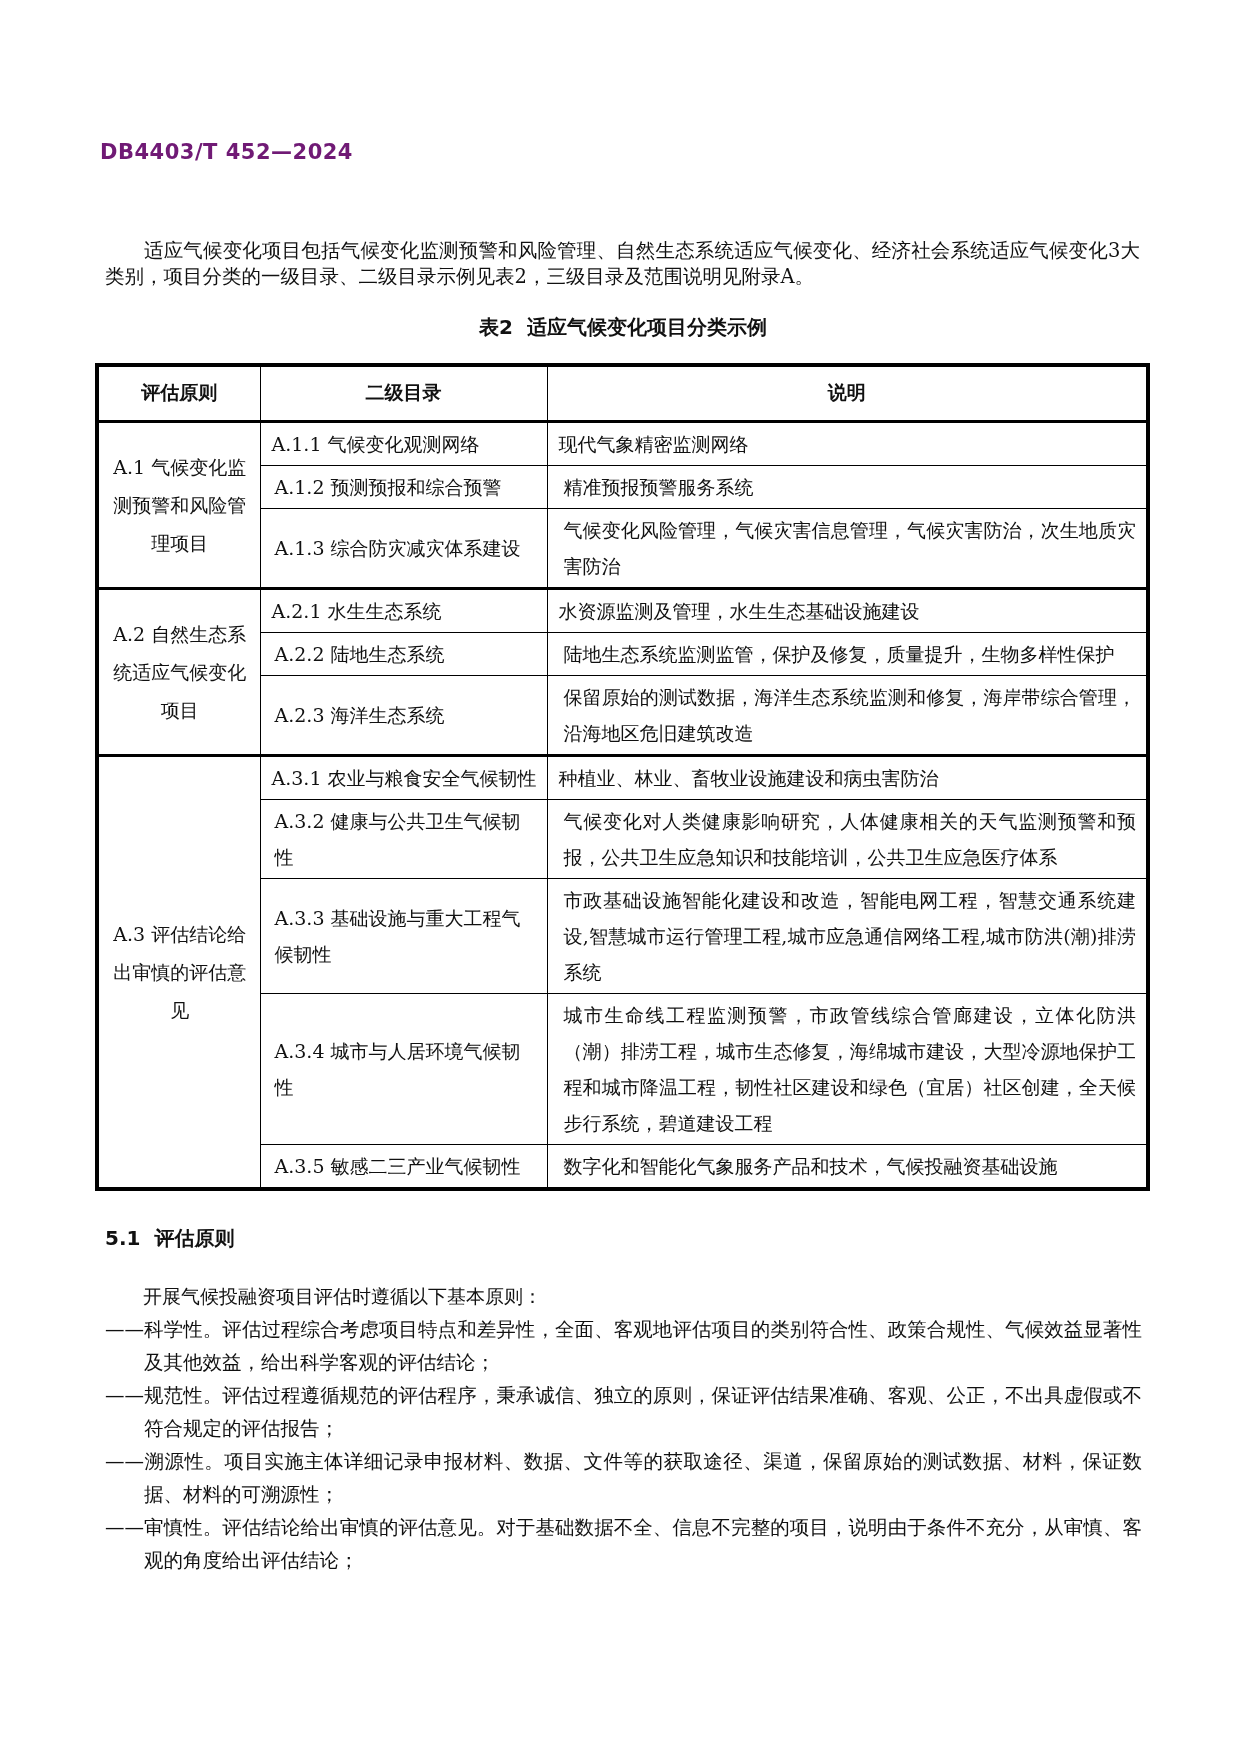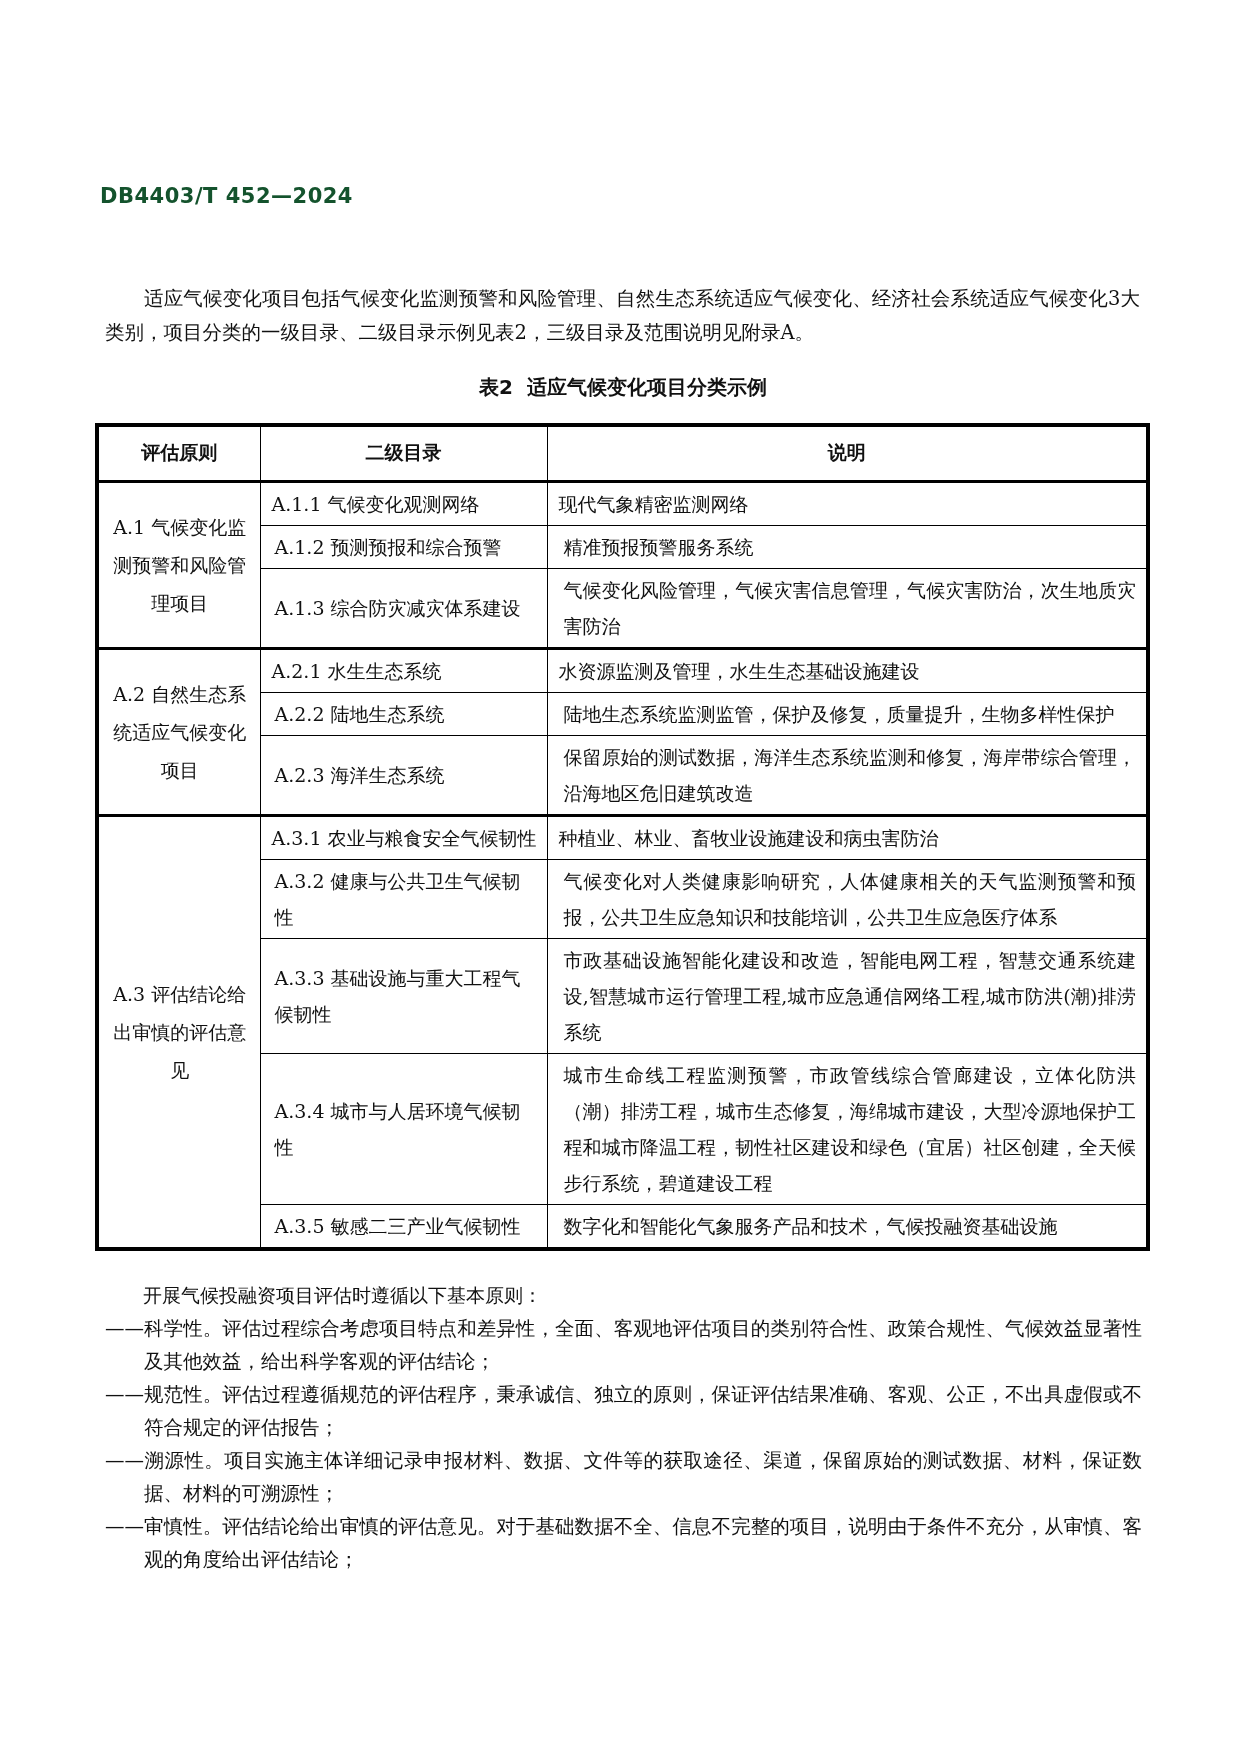--- a/index.html
+++ b/index.html
@@ -12,27 +12,26 @@
     color: #111;
     font-family: "DejaVu Serif", "Liberation Serif", serif;
     padding: 140px 95px 0 100px;
     overflow: hidden;
   }
   .doc-code {
     font-family: "DejaVu Sans", "Liberation Sans", sans-serif;
     font-weight: 600;
     font-size: 21px;
     letter-spacing: 0.5px;
-    color: #14532d;
-    margin-top: 44px;
+    color: #701a75;
   }
   .intro {
     margin: 74px 0 8px 5px;
     font-size: 19.5px;
-    line-height: 34px;
+    line-height: 26px;
     text-indent: 2em;
     text-align: justify;
     width: 1035px;
   }
   .tbl-caption {
     margin-top: 24px;
     text-align: center;
     font-family: "DejaVu Sans", "Liberation Sans", sans-serif;
     font-weight: bold;
     font-size: 20px;
@@ -181,20 +180,23 @@
         <td class="desc">城市生命线工程监测预警，市政管线综合管廊建设，立体化防洪（潮）排涝工程，城市生态修复，海绵城市建设，大型冷源地保护工程和城市降温工程，韧性社区建设和绿色（宜居）社区创建，全天候步行系统，碧道建设工程</td>
       </tr>
       <tr>
         <td class="lvl2">A.3.5 敏感二三产业气候韧性</td>
         <td class="desc">数字化和智能化气象服务产品和技术，气候投融资基础设施</td>
       </tr>
     </tbody>
   </table>
 
 
+  <div class="h-sub">
+    <span class="h-num">5.1</span><span>评估原则</span>
+  </div>
 
   <p class="lead">开展气候投融资项目评估时遵循以下基本原则：</p>
 
   <div class="principles">
     <p>——科学性。评估过程综合考虑项目特点和差异性，全面、客观地评估项目的类别符合性、政策合规性、气候效益显著性及其他效益，给出科学客观的评估结论；</p>
     <p>——规范性。评估过程遵循规范的评估程序，秉承诚信、独立的原则，保证评估结果准确、客观、公正，不出具虚假或不符合规定的评估报告；</p>
     <p>——溯源性。项目实施主体详细记录申报材料、数据、文件等的获取途径、渠道，保留原始的测试数据、材料，保证数据、材料的可溯源性；</p>
     <p>——审慎性。评估结论给出审慎的评估意见。对于基础数据不全、信息不完整的项目，说明由于条件不充分，从审慎、客观的角度给出评估结论；</p>
   </div>
 

